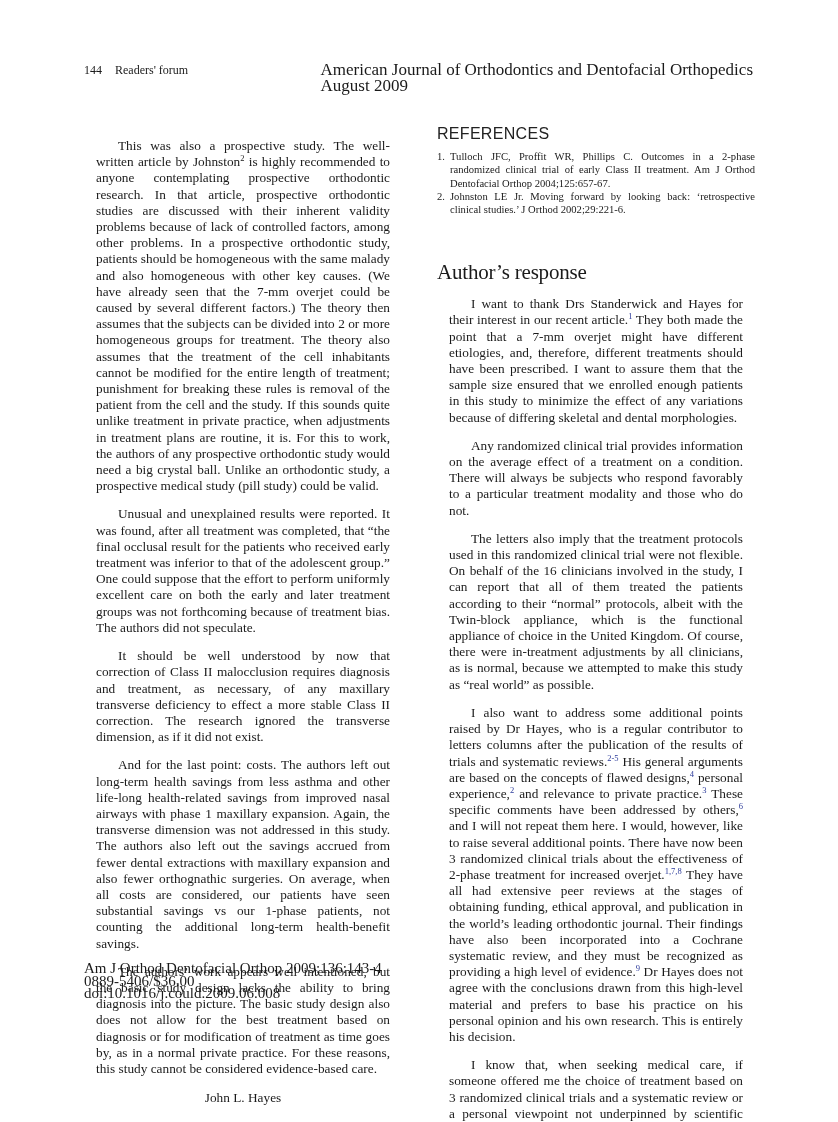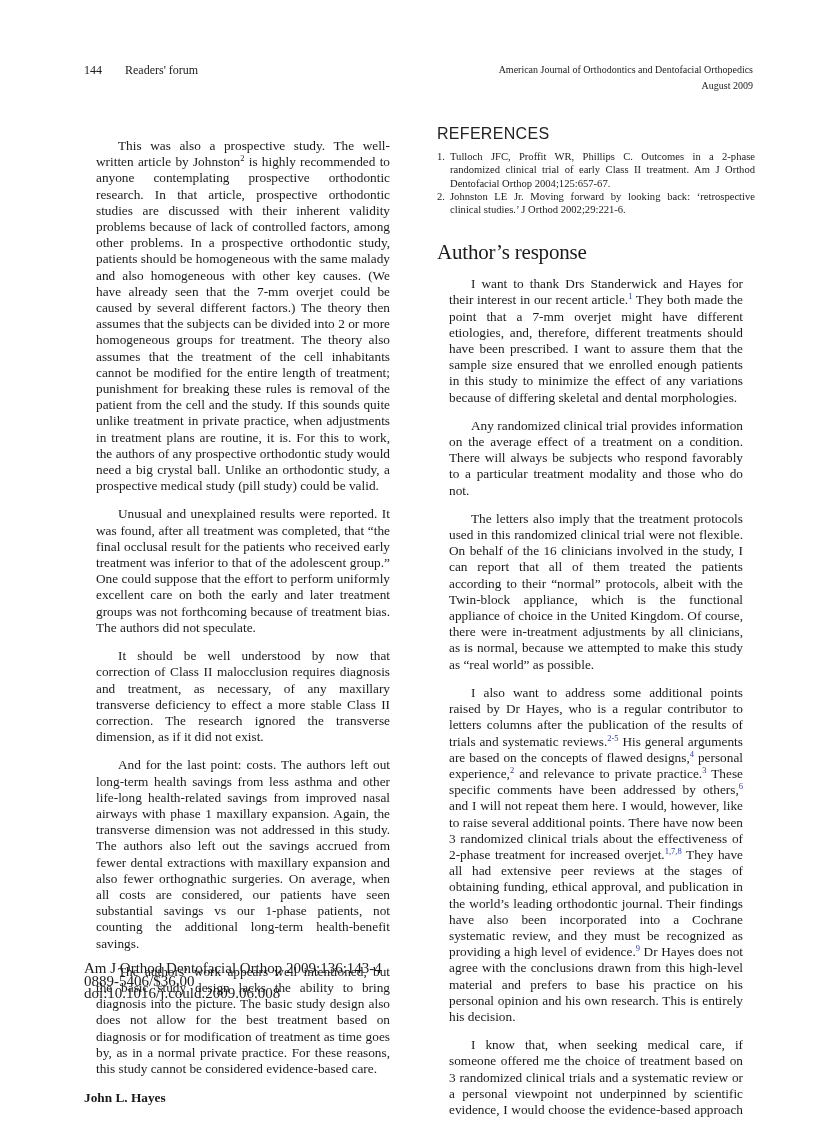--- a/index.html
+++ b/index.html
@@ -1,34 +1,34 @@
 <!DOCTYPE html>
 <html><head>
 <meta charset="utf-8">
 <style>
   html, body { margin: 0; padding: 0; background: #ffffff; }
   body { width: 838px; height: 1122px; position: relative; overflow: hidden;
          font-family: "Liberation Serif", "DejaVu Serif", serif; color: #1a1a1a; }
   .running-head { position: absolute; top: 62px; font-size: 12px; line-height: 16px; }
   .rh-left { left: 84px; }
-  .rh-left .pg { margin-right: 20px; }
-  .rh-right { right: 85px; text-align: right; font-size: 10px; }
+  .rh-left .pg { margin-right: 10px; }
+  .rh-right { right: 85px; font-size: 17px; }
   .col { position: absolute; width: 318px; font-size: 13.3px; line-height: 16.2px; text-align: justify; hyphens: manual; }
   .col-left { left: 84px; top: 126px; }
   .col-right { left: 437px; top: 126px; }
   .col p { margin: 12px; text-indent: 22px; }
   sup { font-size: 8.5px; line-height: 0; vertical-align: 5px; }
   .col-right sup { color: #2b3a9a; }
-  .sig { text-align: left; line-height: 17px; font-weight: bold; }
+  .sig { text-align: center; line-height: 17px; }
   .citation { position: absolute; left: 84px; top: 962px; font-size: 15px; line-height: 12.5px; width: 330px; }
   .ref-head { font-family: "Liberation Sans", "DejaVu Sans", sans-serif; font-size: 16px; letter-spacing: 0.3px; margin: 0 0 8px 0; color: #222; }
   .ref-list { margin: 0; padding: 0; list-style: none; font-size: 10.6px; line-height: 13.2px; }
   .ref-list li { position: relative; padding-left: 13px; text-align: justify; }
   .ref-list .num { position: absolute; left: 0; top: 0; }
-  .section-title { font-size: 21px; line-height: 24px; margin: 24px 0 9px 0; font-weight: normal; letter-spacing: -0.2px; }
+  .section-title { font-size: 21px; line-height: 24px; margin: 44px 0 9px 0; font-weight: normal; letter-spacing: -0.2px; }
 </style>
 </head>
 <body>
 
 <div class="running-head rh-left">
   <span class="pg">144</span>
   <span>Readers' forum</span>
 </div>
 <div class="running-head rh-right">
   <div>American Journal of Orthodontics and Dentofacial Orthopedics</div>

